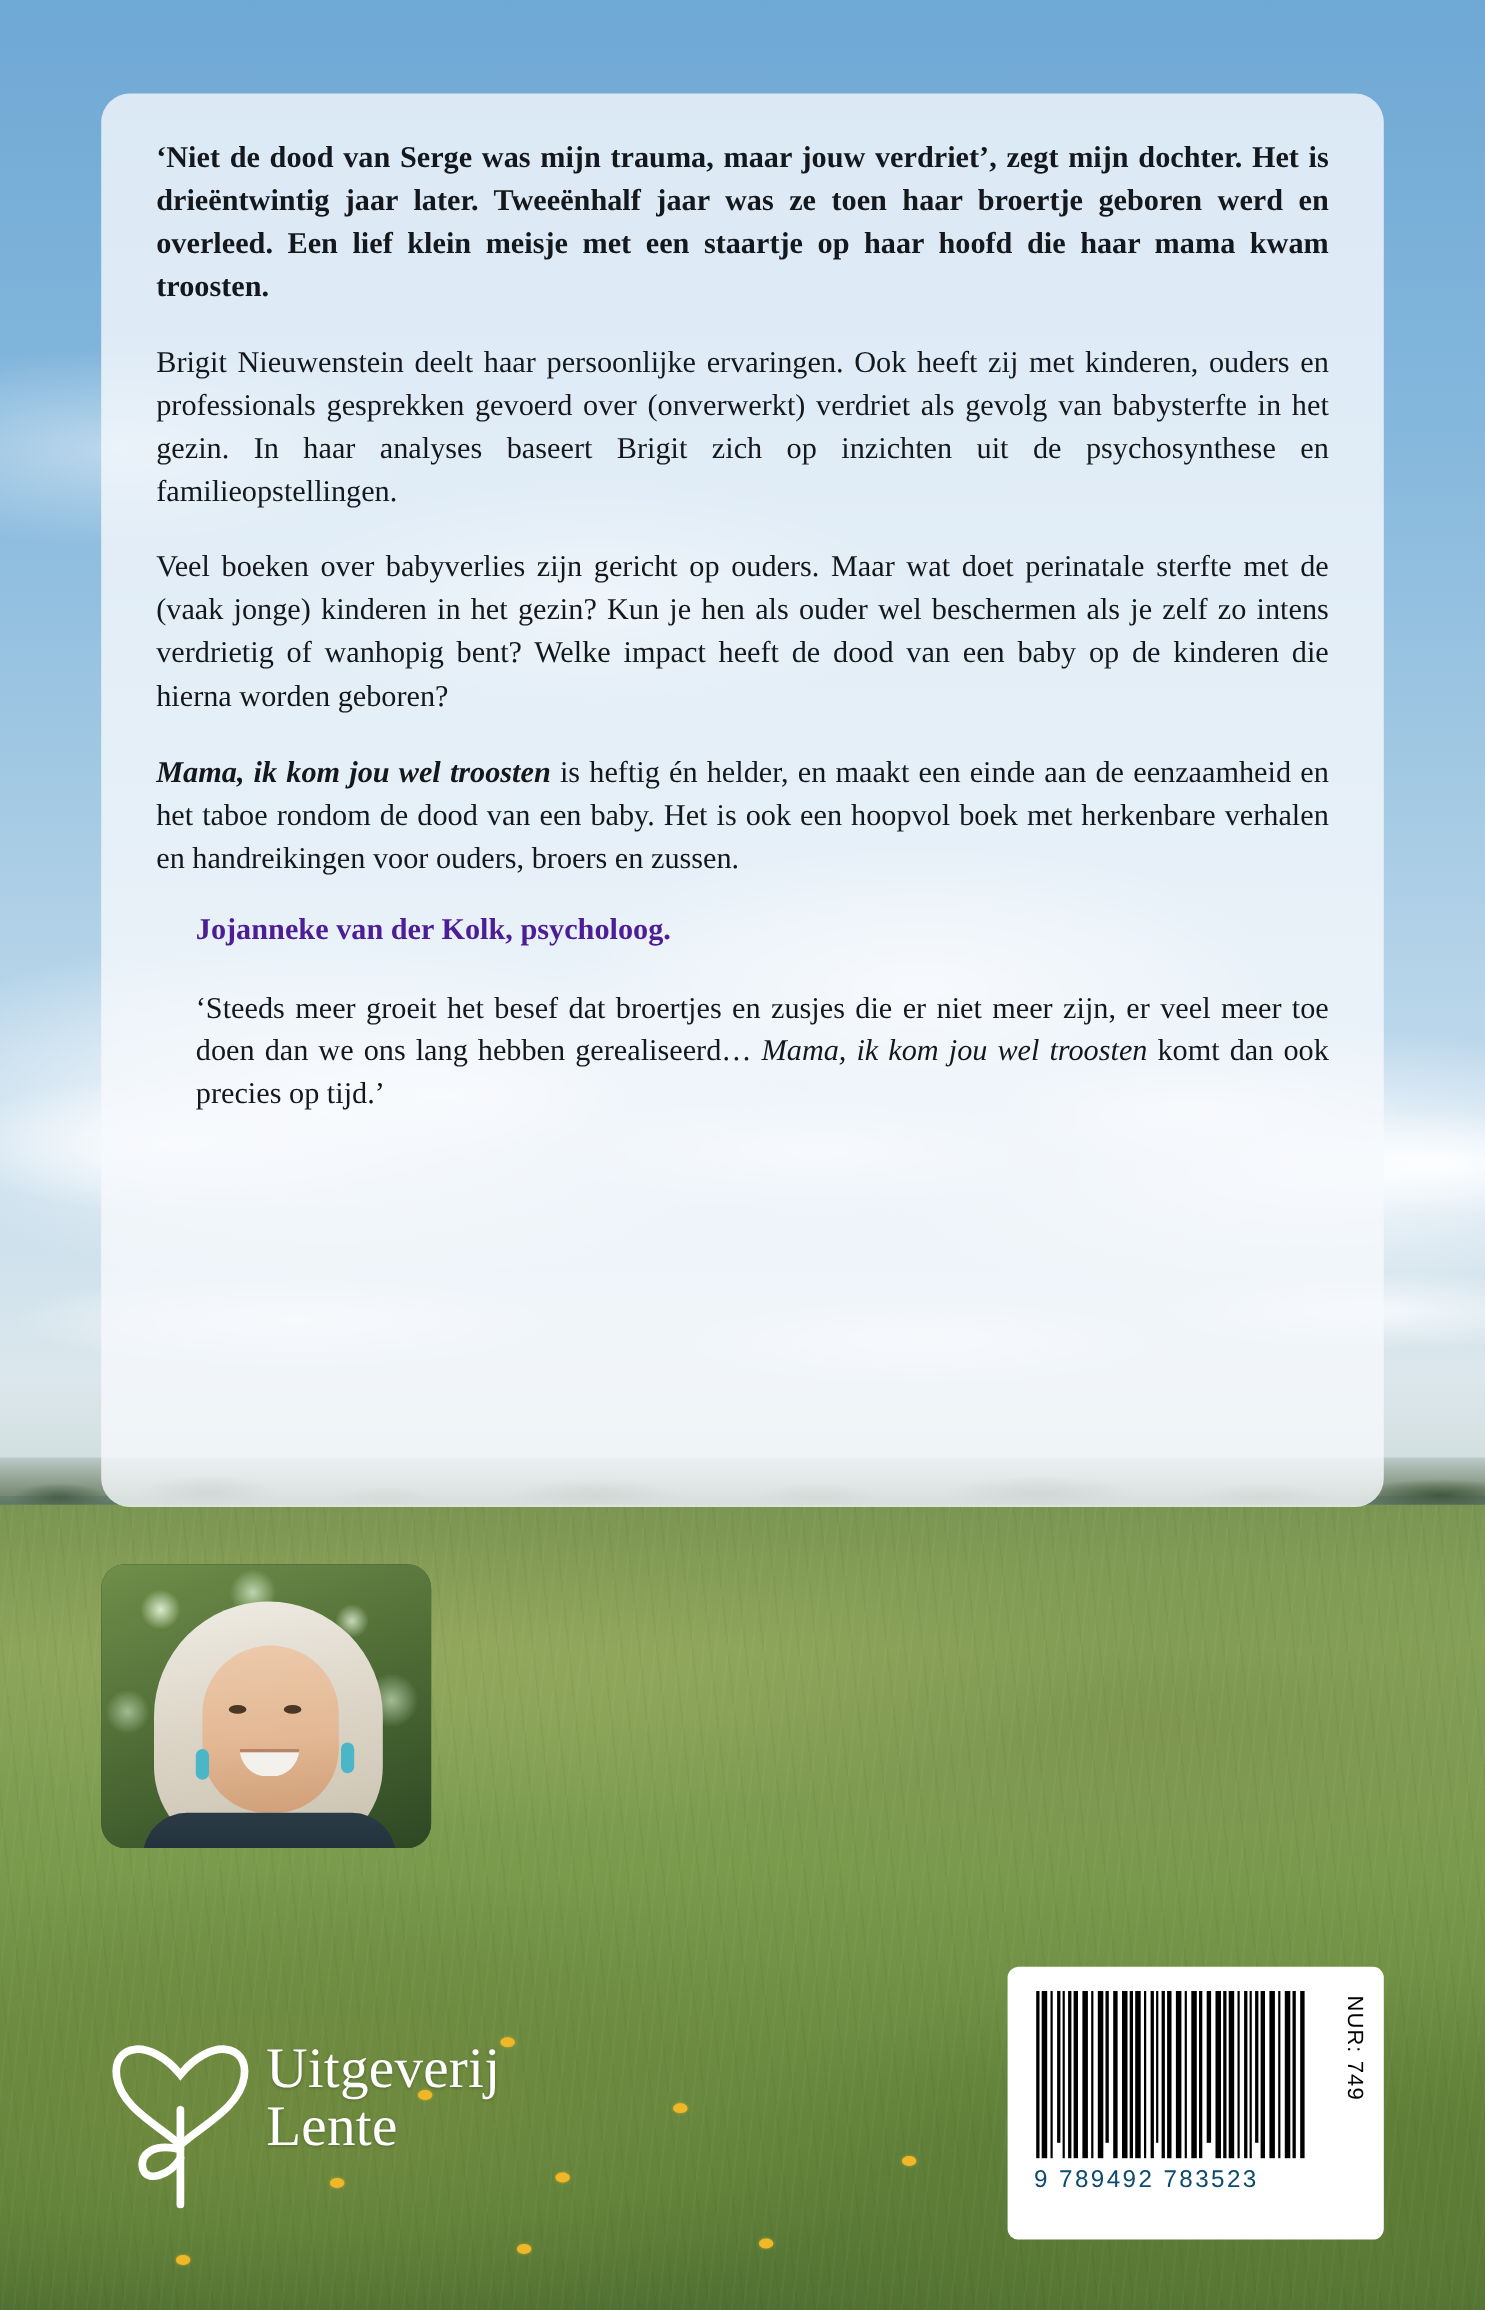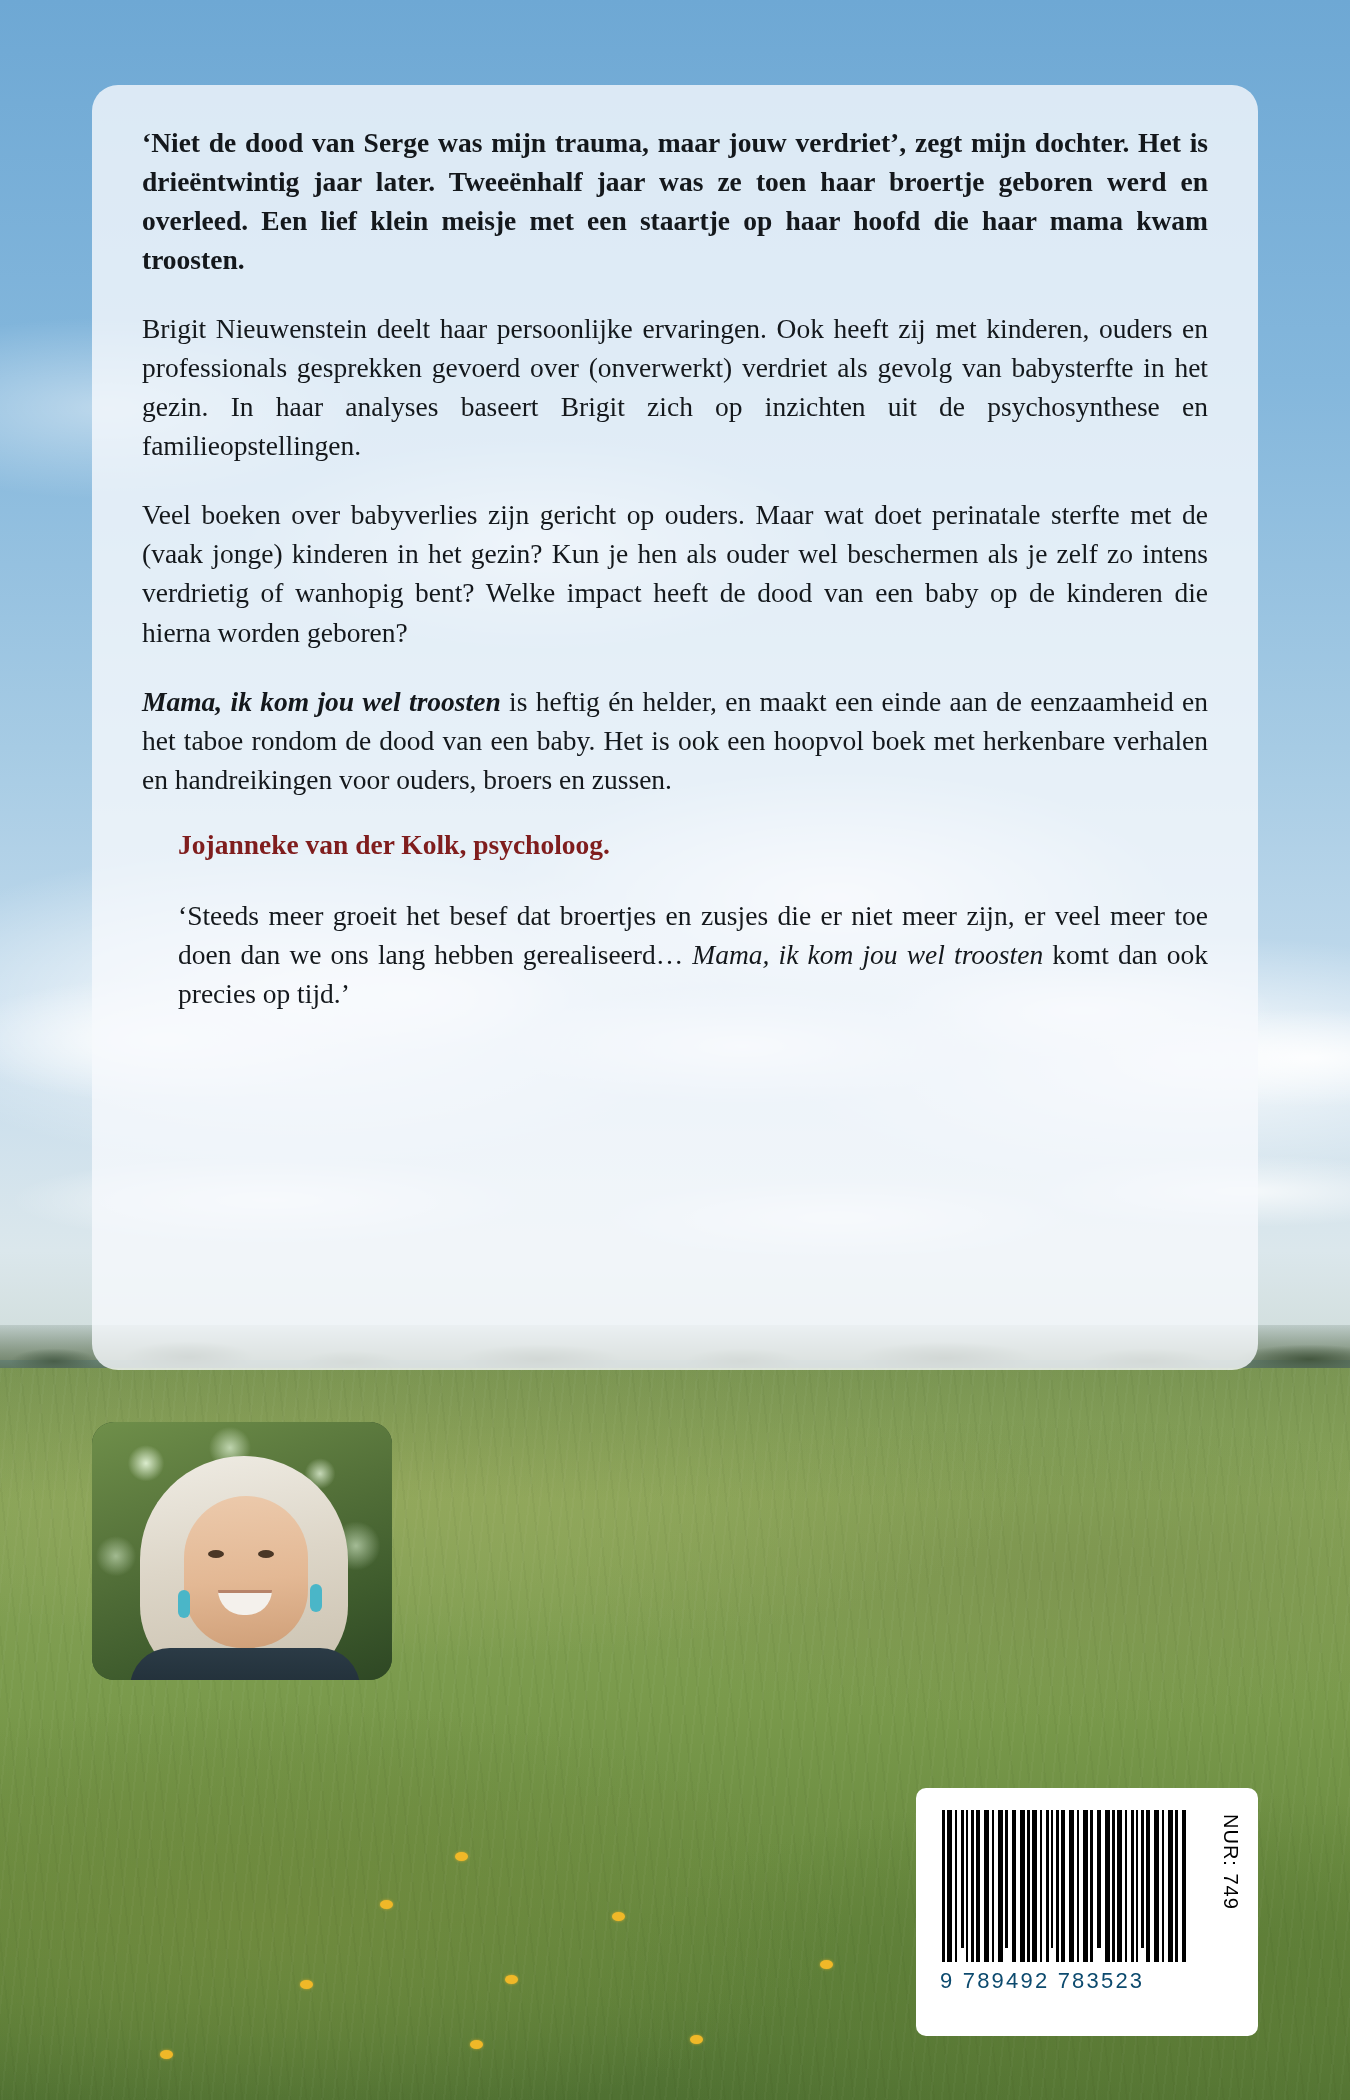--- a/index.html
+++ b/index.html
@@ -145,21 +145,21 @@
     margin: 0 0 4px 0;
     padding-left: 36px;
   }
   .quote-block p {
     margin-bottom: 16px;
   }
   .quote-attrib {
     font-weight: bold;
     font-size: 27.5px;
     line-height: 1.42;
-    color: #7f1d1d;
+    color: #4c1d95;
     margin: 0 0 32px 0;
     padding-left: 36px;
   }
   .quote-attrib em { font-style: italic; }
   .quote-attrib.tight { margin-bottom: 0; }
 
   
   .author-strip {
     position: absolute;
     left: 92px;
@@ -366,20 +366,31 @@
       <div class="photo-face"></div>
       <div class="photo-eye l"></div>
       <div class="photo-eye r"></div>
       <div class="photo-smile"></div>
       <div class="photo-earring l"></div>
       <div class="photo-earring r"></div>
       <div class="photo-body"></div>
     </div>
   </div>
 
+  <div class="logo">
+    <svg width="140" height="190" viewBox="0 0 140 190">
+      <path d="M68 64 C40 30, 6 36, 10 66 C14 94, 48 110, 68 128 C88 110, 122 94, 126 66 C130 36, 96 30, 68 64 Z" fill="none" stroke="#ffffff" stroke-width="7"></path>
+      <path d="M68 96 L68 182" fill="none" stroke="#ffffff" stroke-width="7" stroke-linecap="round"></path>
+      <path d="M68 132 C44 126, 30 136, 34 150 C38 162, 58 156, 68 140" fill="none" stroke="#ffffff" stroke-width="7" stroke-linecap="round"></path>
+    </svg>
+    <div class="logo-text">
+      <div>Uitgeverij</div>
+      <div>Lente</div>
+    </div>
+  </div>
 
   <div class="barcode-box">
     <div class="bars" id="bars">
         <span style="left: 0px; width: 3px;"></span>
         <span style="left: 5px; width: 5px;"></span>
         <span style="left: 13px; width: 2px;"></span>
         <span class="short" style="left: 19px; width: 3px;"></span>
         <span style="left: 24px; width: 2px;"></span>
         <span style="left: 29px; width: 3px;"></span>
         <span style="left: 34px; width: 4px;"></span>

